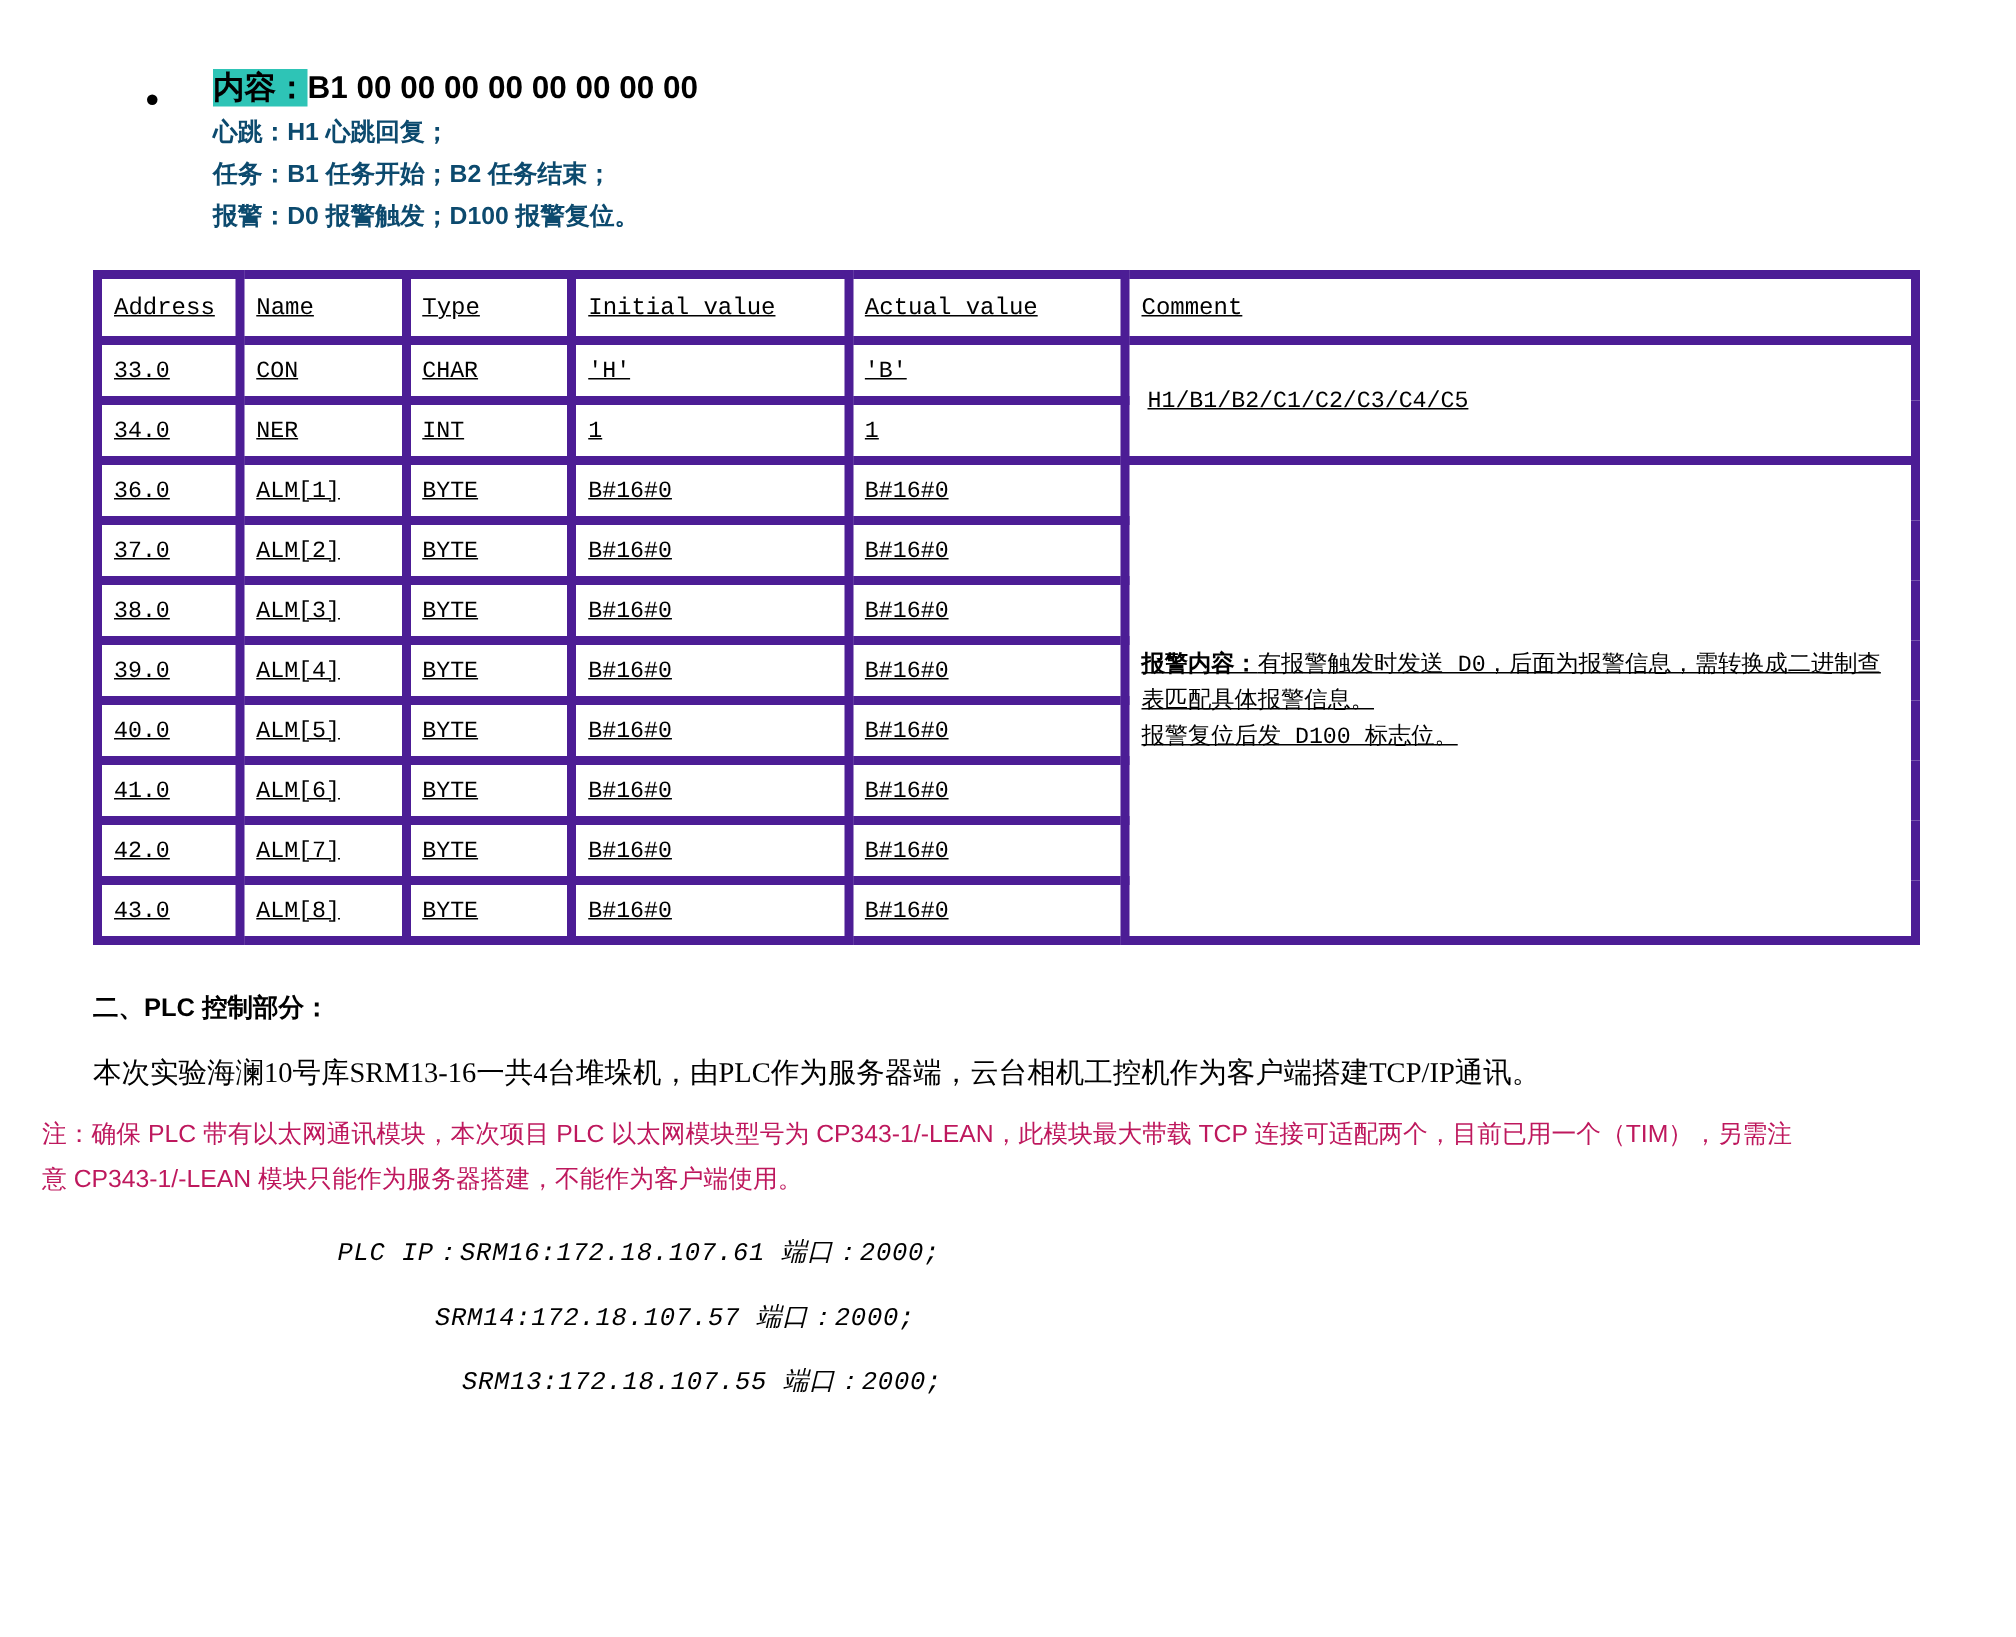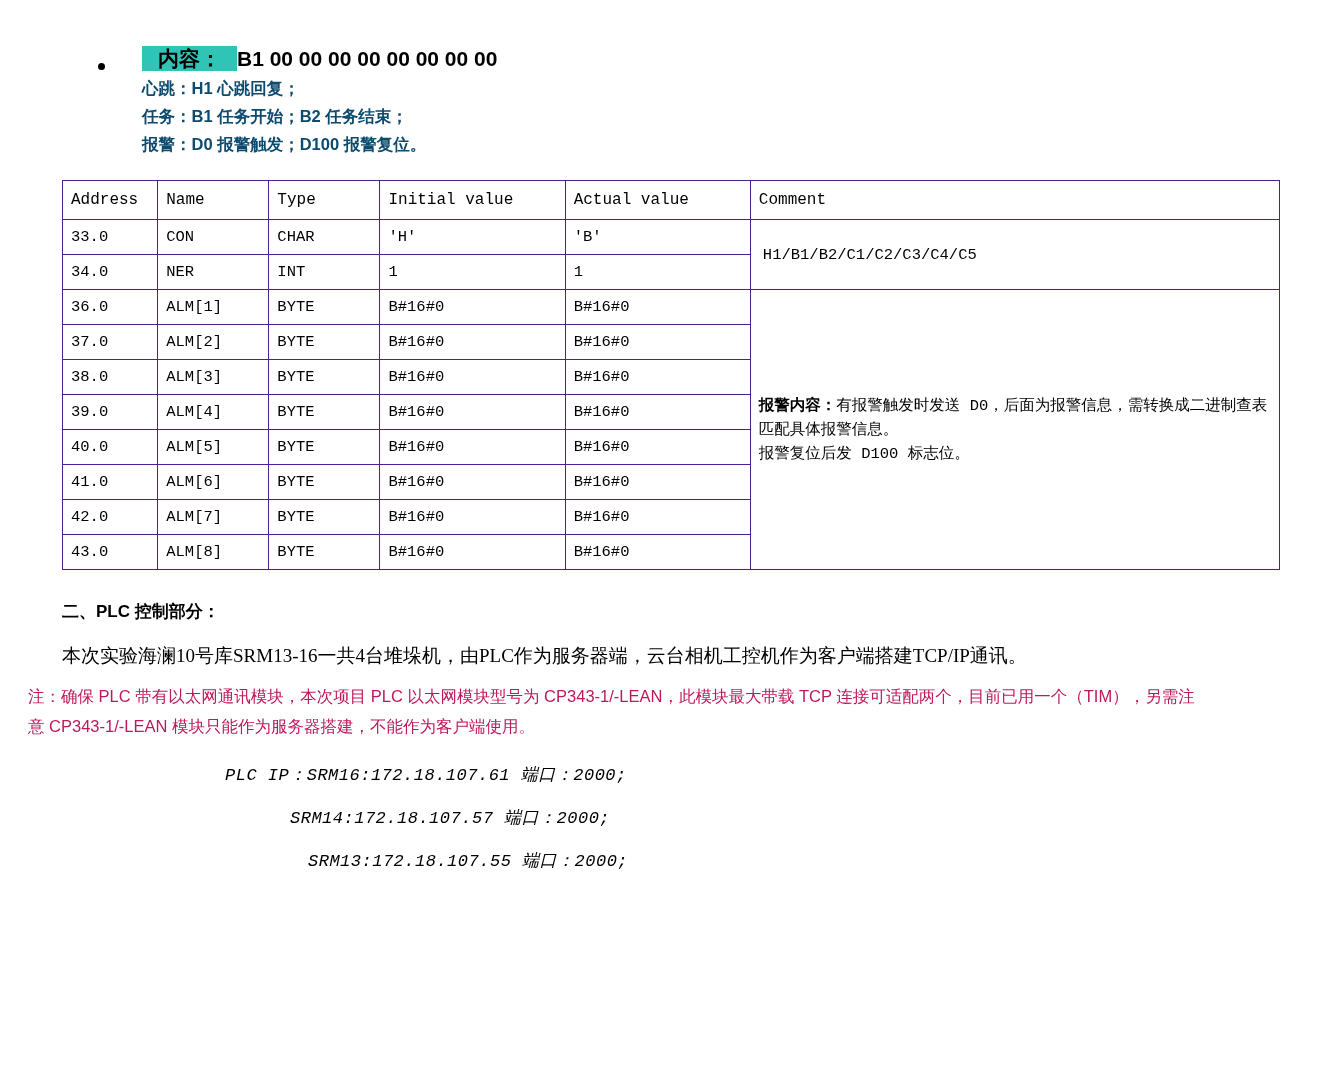--- a/index.html
+++ b/index.html
@@ -39,48 +39,49 @@
   }
   .bullet-line1 {
     font-family: "Liberation Sans", sans-serif;
     font-weight: bold;
     font-size: 21px;
     line-height: 30px;
     margin-left: 68px;
   }
   .hl {
     background: #2ec4b6;
-    padding: 1px 16px;
+    padding: 1px 0;
     text-align: right;
   }
   .red-lines {
     margin-left: 68px;
     color: #0c4a6e;
     font-family: "Liberation Sans", sans-serif;
     font-weight: bold;
     font-size: 16.5px;
     line-height: 28px;
   }
   .red-lines div { white-space: nowrap; }
 
   
   table.vartable {
     border-collapse: collapse;
     margin: 22px 0 0 62px;
     width: 1218px;
     table-layout: fixed;
   }
   table.vartable td, table.vartable th {
-    border: 1px solid #4c1d95;
+    border: 6px solid #4c1d95;
     padding: 4px 8px;
     font-family: "Liberation Mono", monospace;
     font-size: 15.5px;
     text-align: left;
     vertical-align: middle;
     height: 26px;
+    text-decoration: underline;
   }
   table.vartable th {
     font-weight: normal;
     font-size: 16px;
     height: 30px;
   }
   .col-addr { width: 90px; }
   .col-name { width: 105px; }
   .col-type { width: 105px; }
   .col-init { width: 175px; }

